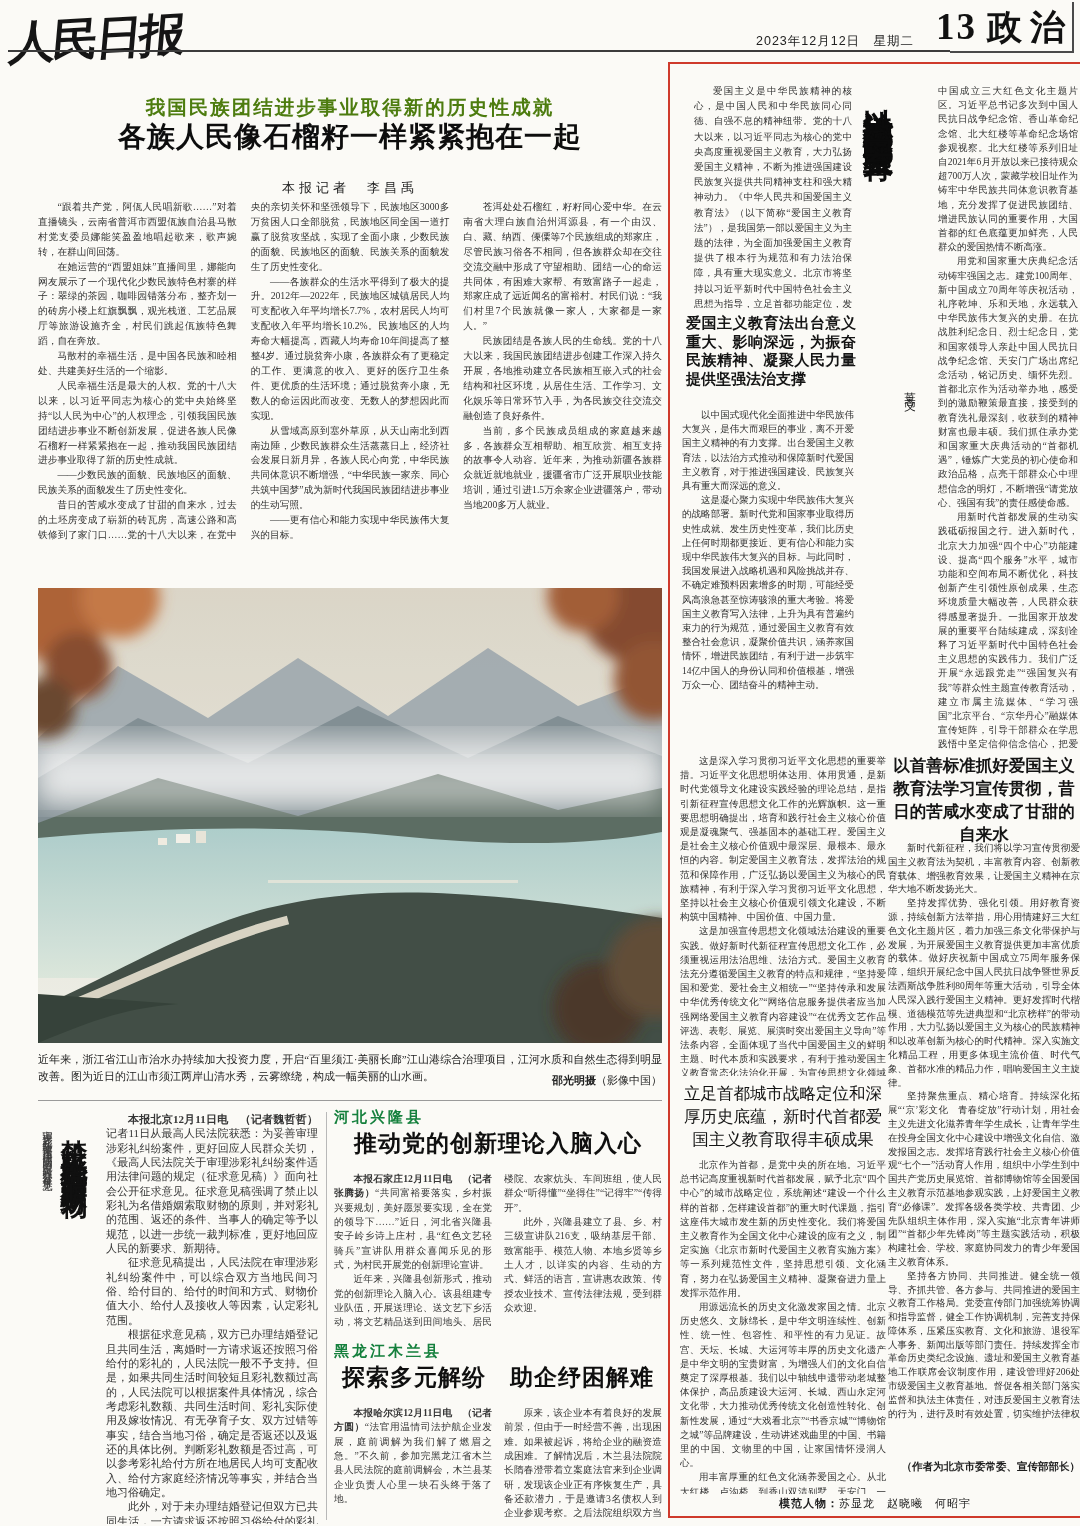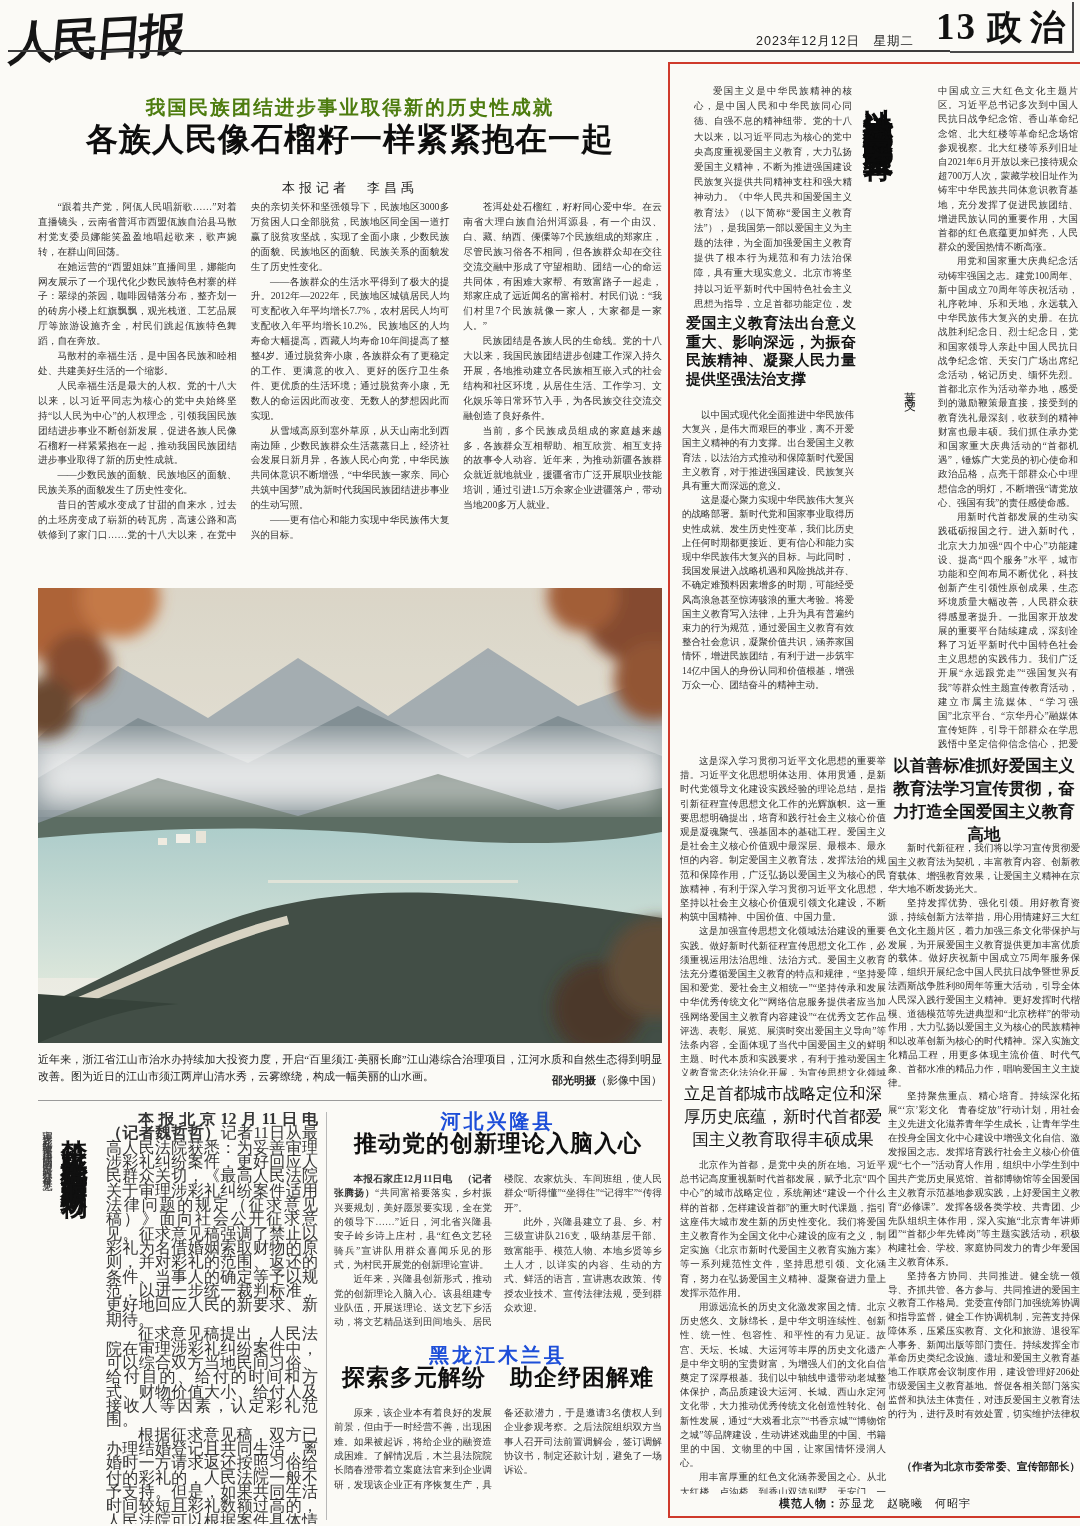--- a/index.html
+++ b/index.html
@@ -11,42 +11,42 @@
     transform:skewX(-8deg) rotate(-3deg);letter-spacing:-3px;font-family:"Liberation Serif",serif;}
   .hdr-date{position:absolute;left:756px;top:33px;font-size:12.5px;color:#222;letter-spacing:1px;font-family:"Liberation Sans",sans-serif;}
   .hdr-pageno{position:absolute;left:936px;top:4px;font-size:37px;color:#111;font-weight:bold;letter-spacing:2px;}
   .hdr-pageno .sec{font-size:35px;letter-spacing:8px;margin-left:10px;}
   .hdr-rule{position:absolute;left:8px;top:50px;width:942px;height:0;border-top:2.5px solid #3c3c3c;}
   .hdr-bracket{position:absolute;left:950px;top:2px;width:122px;height:49px;border-bottom:2px solid #4a4a4a;border-right:2px solid #4a4a4a;}
   
   .kicker{position:absolute;left:38px;top:94px;width:624px;text-align:center;font-family:Liberation Sans, sans-serif;
     font-weight:bold;font-size:19.5px;color:#4d7c0f;letter-spacing:2px;}
   .headline{position:absolute;left:38px;top:118px;width:624px;text-align:center;font-family:"Liberation Sans",sans-serif;
-    font-weight:900;font-size:32px;color:#0d0d0d;letter-spacing:1px;}
+    font-weight:900;font-size:28px;color:#0d0d0d;letter-spacing:1px;}
   .byline{position:absolute;left:38px;top:179px;width:624px;text-align:center;font-size:13px;color:#222;letter-spacing:4px;}
   .maincols{position:absolute;left:38px;top:200px;width:624px;height:378px;overflow:hidden;
     column-count:3;column-gap:14px;font-size:9.7px;line-height:14.9px;text-align:justify;color:#303030;}
   .maincols p{margin:0;text-indent:2em;}
   
   .photo{position:absolute;left:38px;top:588px;width:624px;height:455px;overflow:hidden;background:#cfd3cd;}
   .caption{position:absolute;left:38px;top:1051px;width:624px;height:42px;font-size:11px;line-height:17px;
     text-align:justify;color:#222;}
   .caption .credit{position:absolute;right:0;bottom:4px;background:var(--bg);padding-left:8px;}
   .rule2{position:absolute;left:38px;top:1100px;width:624px;border-top:1px solid #9a9a9a;}
   
   .vtext{writing-mode:vertical-rl;}
   .bride-kicker{position:absolute;left:40px;top:1122px;height:330px;font-size:10px;letter-spacing:2px;color:#3a3a3a;}
   .bride-title{position:absolute;left:56px;top:1118px;height:404px;font-size:27px;font-weight:900;color:#101010;
     letter-spacing:4px;font-family:"Liberation Serif",serif;}
   .bride-col{position:absolute;left:106px;top:1112px;width:212px;height:412px;overflow:hidden;
-    font-size:16px;line-height:14.35px;text-align:justify;}
+    font-size:11px;line-height:14.35px;text-align:justify;}
   .bride-col p{margin:0;text-indent:2em;}
   .vdivider{position:absolute;left:326px;top:1112px;height:408px;border-left:1px solid #b8b8b8;}
   
-  .county-place{position:absolute;width:328px;left:334px;text-align:center;font-size:20px;font-weight:bold;color:#1d4ed8;letter-spacing:3px;}
+  .county-place{position:absolute;width:328px;left:334px;font-size:15px;font-weight:bold;color:#15803d;letter-spacing:3px;}
   .county-title{position:absolute;width:328px;left:334px;text-align:center;font-family:"Liberation Sans",sans-serif;
     font-weight:900;font-size:23px;color:#0f0f0f;letter-spacing:1px;}
   .county-cols{position:absolute;left:334px;width:328px;overflow:hidden;column-count:2;column-gap:12px;
     font-size:9.7px;line-height:14.35px;text-align:justify;}
   .county-cols p{margin:0;text-indent:2em;}
   .dateline{font-weight:bold;}
   
   .redbox{position:absolute;left:668px;top:62px;width:410px;height:1452px;border:2.5px solid var(--red);background:var(--bg);}
   .rb{position:absolute;overflow:hidden;text-align:justify;font-size:9.5px;line-height:14.2px;color:#303030;}
   .rb p{margin:0;text-indent:2em;}
@@ -171,20 +171,21 @@
   <div class="county-title" style="top:1128px;">推动党的创新理论入脑入心</div>
   <div class="county-cols" style="top:1172px;height:158px;">
     <p><span class="dateline">本报石家庄12月11日电</span>　<span class="dateline">（记者张腾扬）</span><span>“共同富裕要落实，乡村振兴要规划，美好愿景要实现，全在党的领导下……”近日，河北省兴隆县安子岭乡诗上庄村，县“红色文艺轻骑兵”宣讲队用群众喜闻乐见的形式，为村民开展党的创新理论宣讲。</span></p>
     <p>近年来，兴隆县创新形式，推动党的创新理论入脑入心。该县组建专业队伍，开展送理论、送文艺下乡活动，将文艺精品送到田间地头、居民楼院、农家炕头、车间班组，使人民群众“听得懂”“坐得住”“记得牢”“传得开”。</p>
     <p>此外，兴隆县建立了县、乡、村三级宣讲队216支，吸纳基层干部、致富能手、模范人物、本地乡贤等乡土人才，以详实的内容、生动的方式、鲜活的语言，宣讲惠农政策、传授农业技术、宣传法律法规，受到群众欢迎。</p>
   </div>
 
   <div class="county-place" style="top:1342px;">黑龙江木兰县</div>
   <div class="county-title" style="top:1362px;">探索多元解纷　助企纾困解难</div>
   <div class="county-cols" style="top:1406px;height:118px;">
+    <p><span class="dateline">本报哈尔滨12月11日电</span>　<span class="dateline">（记者方圆）</span><span>“法官用温情司法护航企业发展，庭前调解为我们解了燃眉之急。”不久前，参加完黑龙江省木兰县人民法院的庭前调解会，木兰县某企业负责人心里一块石头终于落了地。</span></p>
     <p>原来，该企业本有着良好的发展前景，但由于一时经营不善，出现困难。如果被起诉，将给企业的融资造成困难。了解情况后，木兰县法院院长隋春澄带着立案庭法官来到企业调研，发现该企业正有序恢复生产，具备还款潜力，于是邀请3名债权人到企业参观考察。之后法院组织双方当事人召开司法前置调解会，签订调解协议书，制定还款计划，避免了一场诉讼。</p>
 
   </div>
 
   <div class="redbox">
     <div class="rb rb-intro">
       <p>爱国主义是中华民族精神的核心，是中国人民和中华民族同心同德、自强不息的精神纽带。党的十八大以来，以习近平同志为核心的党中央高度重视爱国主义教育，大力弘扬爱国主义精神，不断为推进强国建设民族复兴提供共同精神支柱和强大精神动力。《中华人民共和国爱国主义教育法》（以下简称“爱国主义教育法”），是我国第一部以爱国主义为主题的法律，为全面加强爱国主义教育提供了根本行为规范和有力法治保障，具有重大现实意义。北京市将坚持以习近平新时代中国特色社会主义思想为指导，立足首都功能定位，发挥资源优势，坚持首善标准，全面提升爱国主义教育的质量和实效，进一步打造全国爱国主义教育高地。</p>
     </div>
     <div class="rb-sub1">爱国主义教育法出台意义重大、影响深远，为振奋民族精神、凝聚人民力量提供坚强法治支撑</div>
     <div class="rb rb-ln">
@@ -201,21 +202,21 @@
       <p>用源远流长的历史文化激发家国之情。北京历史悠久、文脉绵长，是中华文明连续性、创新性、统一性、包容性、和平性的有力见证。故宫、天坛、长城、大运河等丰厚的历史文化遗产是中华文明的宝贵财富，为增强人们的文化自信奠定了深厚根基。我们以中轴线申遗带动老城整体保护，高品质建设大运河、长城、西山永定河文化带，大力推动优秀传统文化创造性转化、创新性发展，通过“大戏看北京”“书香京城”“博物馆之城”等品牌建设，生动讲述戏曲里的中国、书籍里的中国、文物里的中国，让家国情怀浸润人心。</p>
       <p>用丰富厚重的红色文化涵养爱国之心。从北大红楼、卢沟桥，到香山双清别墅、天安门，一座座红色地标串联起革命、建设、改革的光辉历史，深刻见证了党领导人民在“两个结合”中不断开辟马克思主义中国化时代化新境界的伟大进程。我们持续打造建党、抗战、新</p>
     </div>
     <div class="rb-headline">以法治方式推动和保障新时代首都爱国主义教育</div>
     <div class="rb-author">莫高义</div>
     <div class="rb rb-rn">
       <p style="text-indent:0;">中国成立三大红色文化主题片区。习近平总书记多次到中国人民抗日战争纪念馆、香山革命纪念馆、北大红楼等革命纪念场馆参观视察。北大红楼等系列旧址自2021年6月开放以来已接待观众超700万人次，蒙藏学校旧址作为铸牢中华民族共同体意识教育基地，充分发挥了促进民族团结、增进民族认同的重要作用，大国首都的红色底蕴更加鲜亮，人民群众的爱国热情不断高涨。</p>
       <p>用党和国家重大庆典纪念活动铸牢强国之志。建党100周年、新中国成立70周年等庆祝活动，礼序乾坤、乐和天地，永远载入中华民族伟大复兴的史册。在抗战胜利纪念日、烈士纪念日，党和国家领导人亲赴中国人民抗日战争纪念馆、天安门广场出席纪念活动，铭记历史、缅怀先烈。首都北京作为活动举办地，感受到的激励鞭策最直接，接受到的教育洗礼最深刻，收获到的精神财富也最丰硕。我们抓住承办党和国家重大庆典活动的“首都机遇”，锤炼广大党员的初心使命和政治品格，点亮干部群众心中理想信念的明灯，不断增强“请党放心、强国有我”的责任感使命感。</p>
       <p>用新时代首都发展的生动实践砥砺报国之行。进入新时代，北京大力加强“四个中心”功能建设、提高“四个服务”水平，城市功能和空间布局不断优化，科技创新产生引领性原创成果，生态环境质量大幅改善，人民群众获得感显著提升。一批国家开放发展的重要平台陆续建成，深刻诠释了习近平新时代中国特色社会主义思想的实践伟力。我们广泛开展“永远跟党走”“强国复兴有我”等群众性主题宣传教育活动，建立市属主流媒体、“学习强国”北京平台、“京华丹心”融媒体宣传矩阵，引导干部群众在学思践悟中坚定信仰信念信心，把爱国和爱党、爱社会主义有机统一起来，共同为推进中国式现代化而不懈奋斗。</p>
     </div>
-    <div class="rb-sub3">以首善标准抓好爱国主义教育法学习宣传贯彻，奋力打造全国爱国主义教育高地</div>
+    <div class="rb-sub3">以首善标准抓好爱国主义教育法学习宣传贯彻，昔日的苦咸水变成了甘甜的自来水</div>
     <div class="rb rb-rw">
       <p>新时代新征程，我们将以学习宣传贯彻爱国主义教育法为契机，丰富教育内容、创新教育载体、增强教育效果，让爱国主义精神在京华大地不断发扬光大。</p>
       <p>坚持发挥优势、强化引领。用好教育资源，持续创新方法举措，用心用情建好三大红色文化主题片区，着力加强三条文化带保护与发展，为开展爱国主义教育提供更加丰富优质的载体。做好庆祝新中国成立75周年服务保障，组织开展纪念中国人民抗日战争暨世界反法西斯战争胜利80周年等重大活动，引导全体人民深入践行爱国主义精神。更好发挥时代楷模、道德模范等先进典型和“北京榜样”的带动作用，大力弘扬以爱国主义为核心的民族精神和以改革创新为核心的时代精神。深入实施文化精品工程，用更多体现主流价值、时代气象、首都水准的精品力作，唱响爱国主义主旋律。</p>
       <p>坚持聚焦重点、精心培育。持续深化拓展“‘京’彩文化　青春绽放”行动计划，用社会主义先进文化滋养青年学生成长，让青年学生在投身全国文化中心建设中增强文化自信、激发报国之志。发挥培育践行社会主义核心价值观“七个一”活动育人作用，组织中小学生到中国共产党历史展览馆、首都博物馆等全国爱国主义教育示范基地参观实践，上好爱国主义教育“必修课”。发挥各级各类学校、共青团、少先队组织主体作用，深入实施“北京青年讲师团”“首都少年先锋岗”等主题实践活动，积极构建社会、学校、家庭协同发力的青少年爱国主义教育体系。</p>
       <p>坚持各方协同、共同推进。健全统一领导、齐抓共管、各方参与、共同推进的爱国主义教育工作格局。党委宣传部门加强统筹协调和指导监督，健全工作协调机制，完善支持保障体系，压紧压实教育、文化和旅游、退役军人事务、新闻出版等部门责任。持续发挥全市革命历史类纪念设施、遗址和爱国主义教育基地工作联席会议制度作用，建设管理好206处市级爱国主义教育基地。督促各相关部门落实监督和执法主体责任，对违反爱国主义教育法的行为，进行及时有效处置，切实维护法律权威。</p>
 
     </div>
     <div class="rb-attrib">（作者为北京市委常委、宣传部部长）</div>
     <div class="rb-credits">
       <b>模范人物：</b><span>苏显龙　赵晓曦　何昭宇</span>

